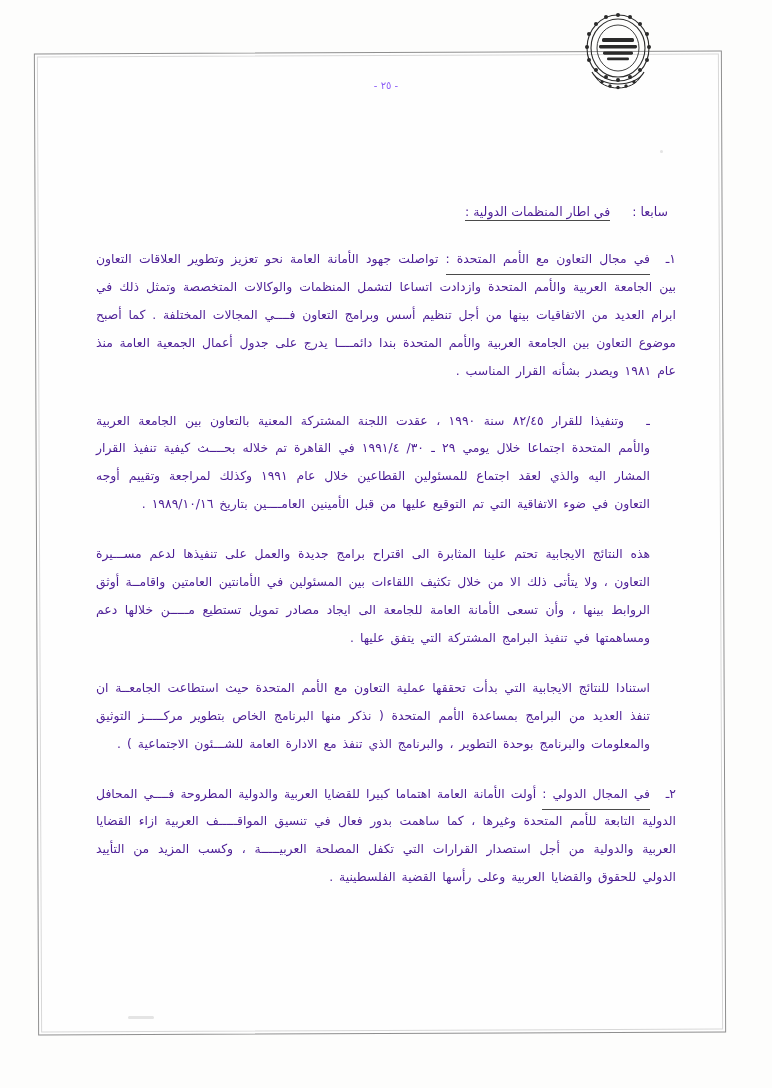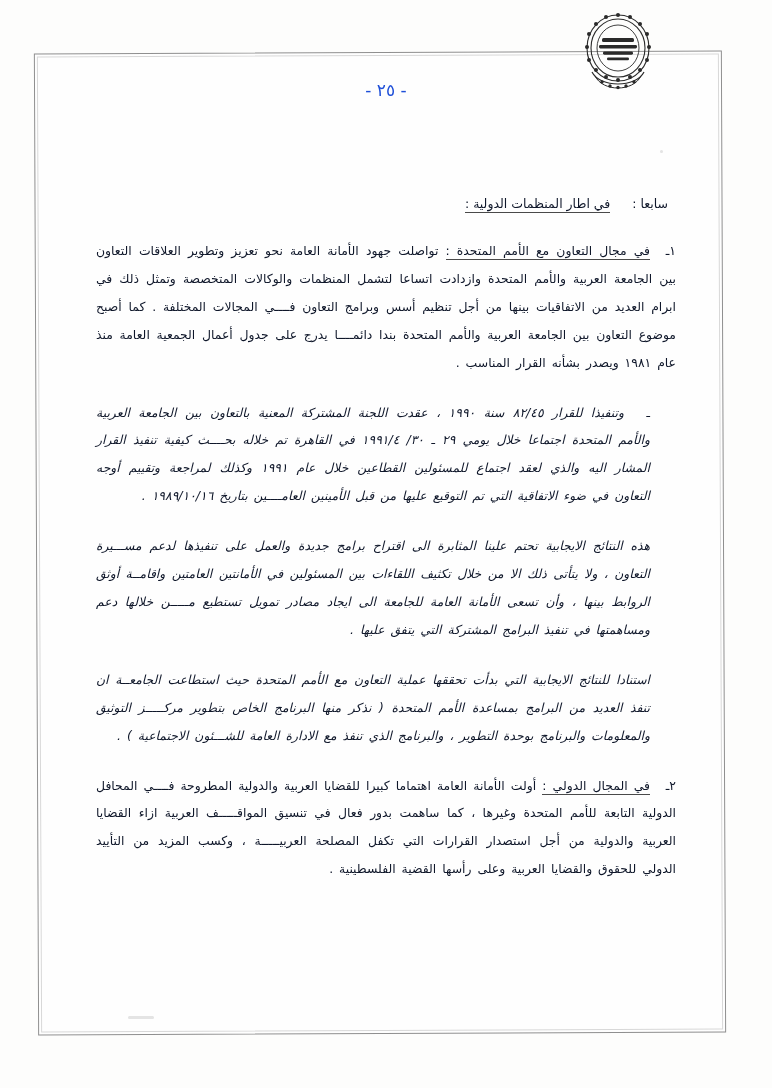--- a/index.html
+++ b/index.html
@@ -53,33 +53,33 @@
     height: 96px;
   }
   .emblem svg { display: block; }
 
   
   .page-number {
     position: absolute;
     left: 0; right: 0;
     top: 80px;
     text-align: center;
-    font-size: 17px;
+    font-size: 10px;
     letter-spacing: 1px;
-    color: #1d4ed8;
+    color: #8b5cf6;
     font-family: "DejaVu Sans", sans-serif;
   }
 
   
   .content {
     position: absolute;
     left: 96px;
     right: 96px;
-    top: 196px;
-    color: #0f172a;
+    top: 204px;
+    color: #4c1d95;
     direction: rtl;
     text-align: right;
   }
 
   .section-heading {
     font-size: 12.5px;
     margin-bottom: 26px;
     text-align: right;
     padding-right: 8px;
     letter-spacing: 0.2px;
@@ -94,28 +94,28 @@
 
   .para {
     font-size: 12.4px;
     line-height: 2.25;
     margin: 0 0 22px 0;
     text-align: justify;
     text-justify: inter-word;
     letter-spacing: 0.1px;
     word-spacing: 2px;
   }
-  .para.indent-1 { padding-right: 26px; font-style: italic; }
+  .para.indent-1 { padding-right: 26px; }
 
   .para .lead {
     display: inline;
   }
   .para .underline {
     border-bottom: 1px solid #4a4a4a;
-    padding-bottom: 1px;
+    padding-bottom: 8px;
   }
 
   .marker {
     display: inline-block;
     min-width: 20px;
     margin-left: 6px;
   }
 
   
   .speck {

